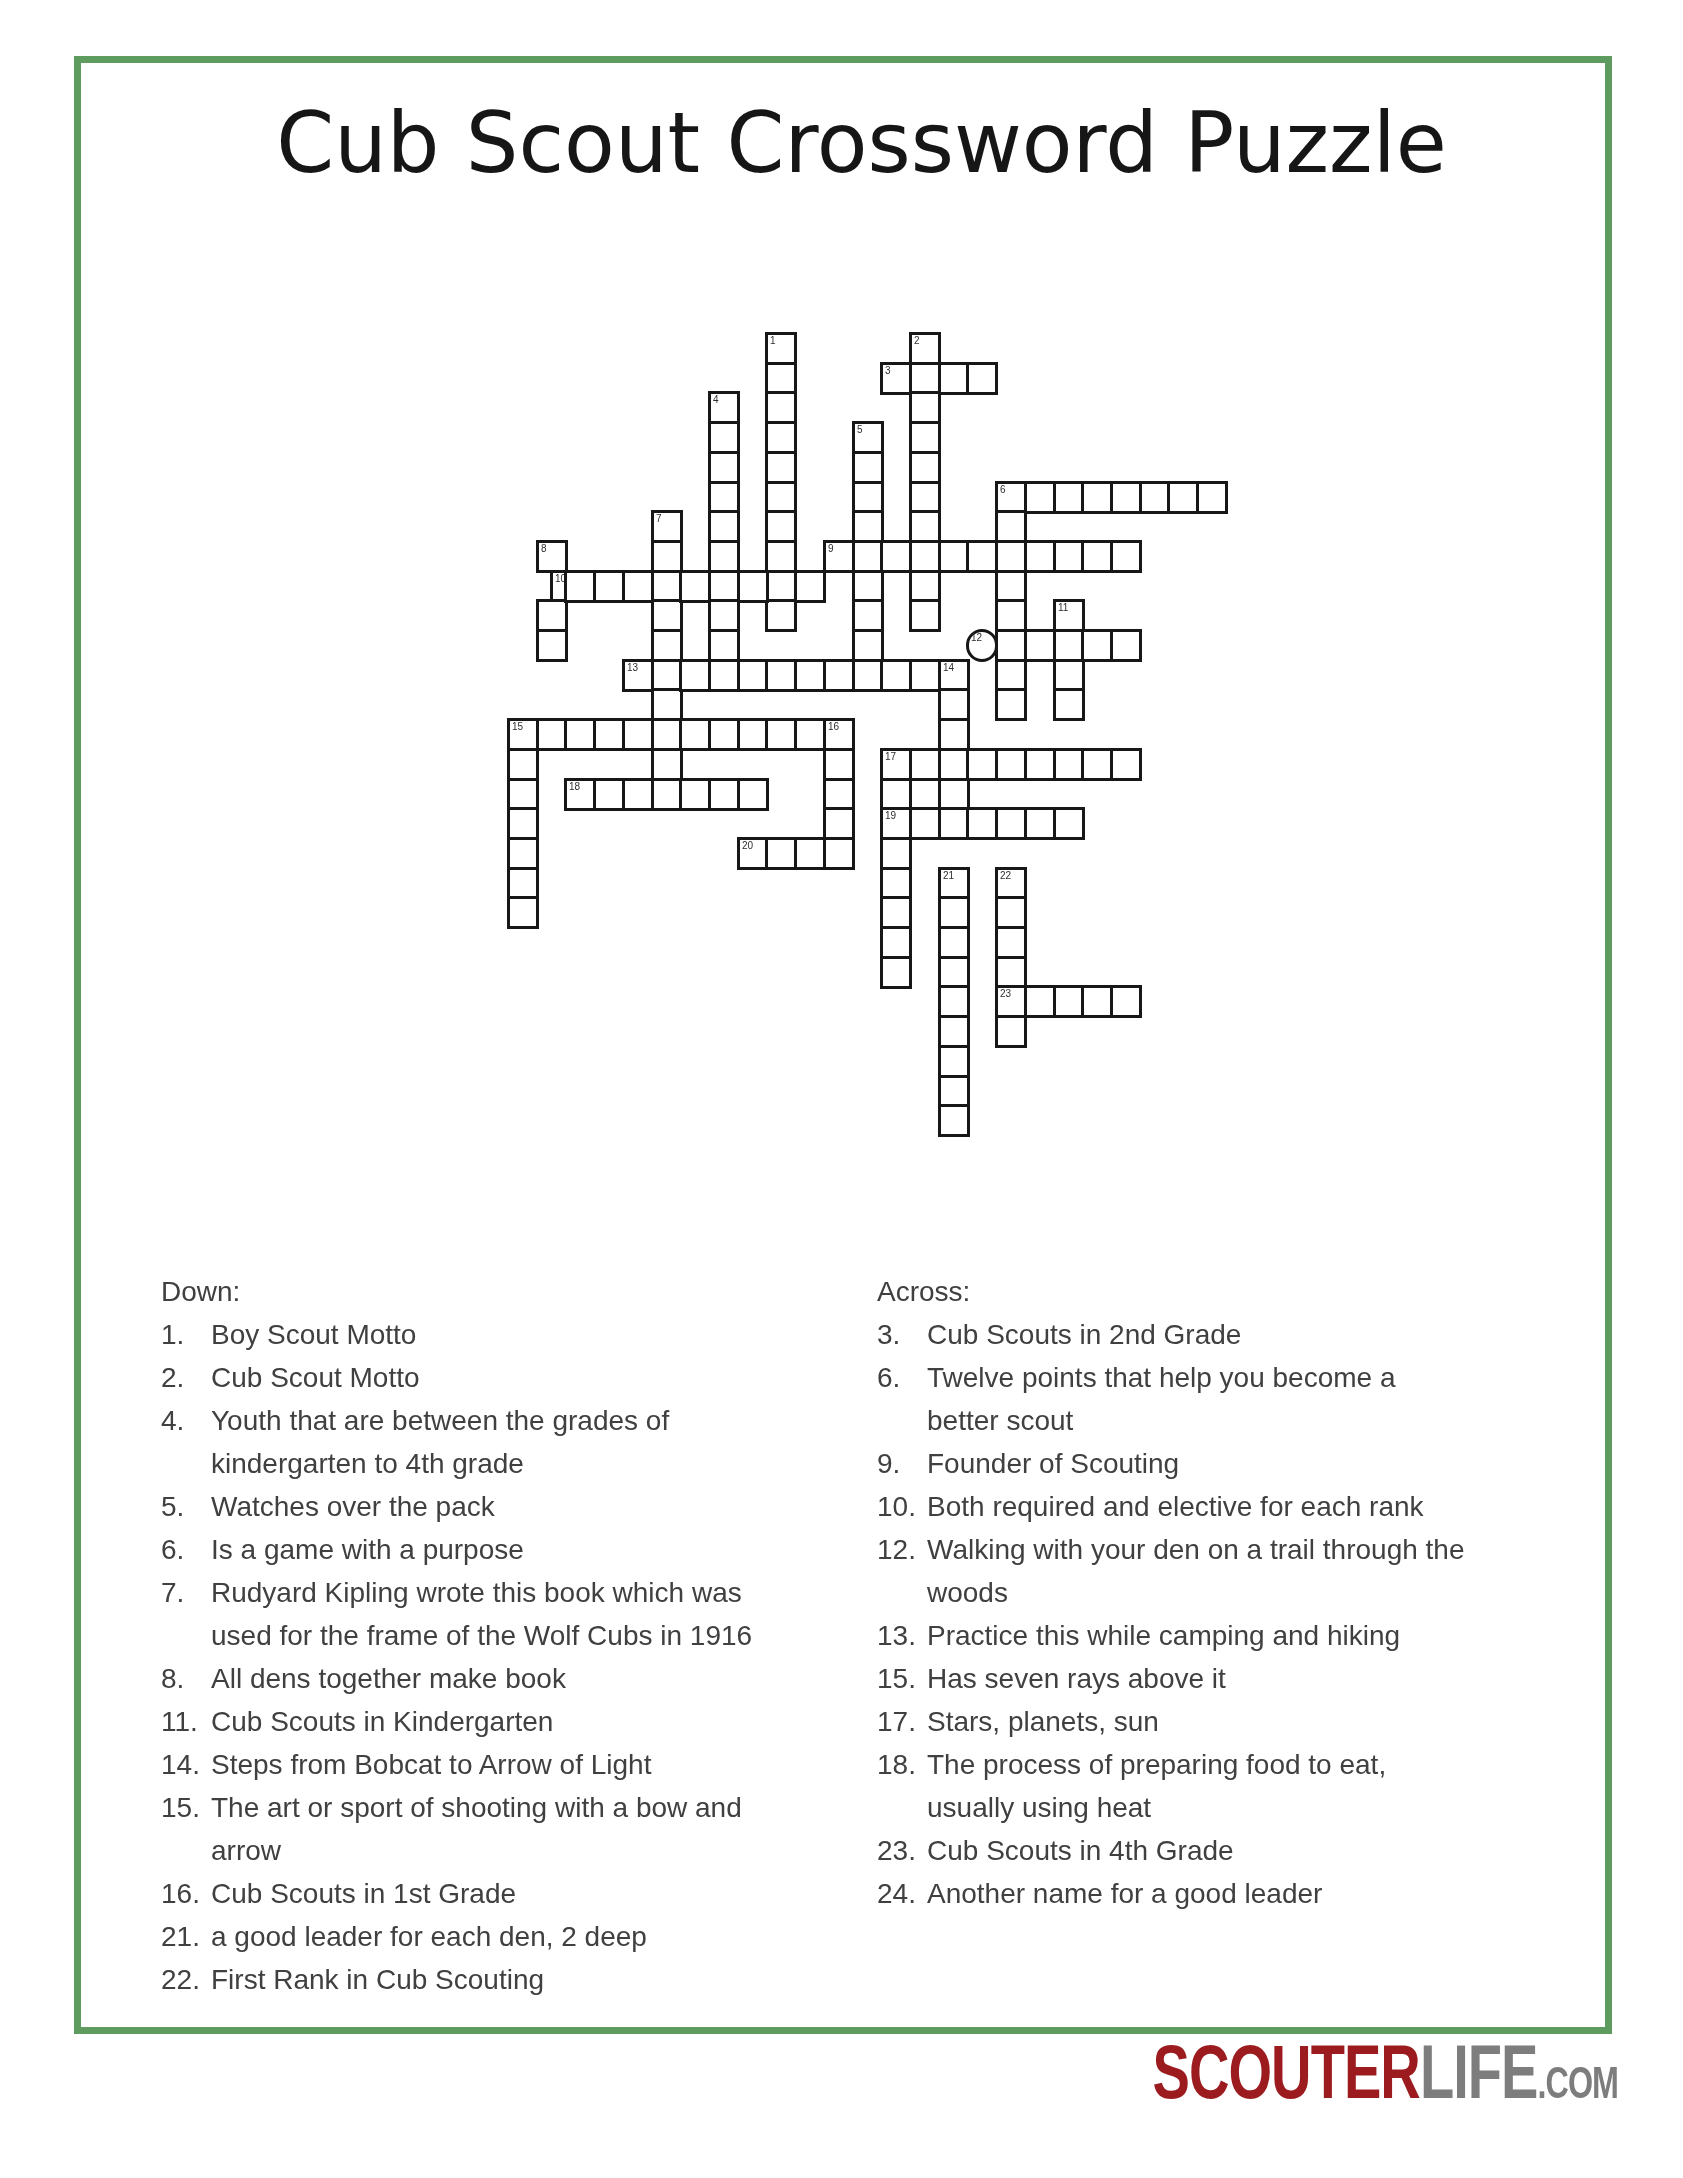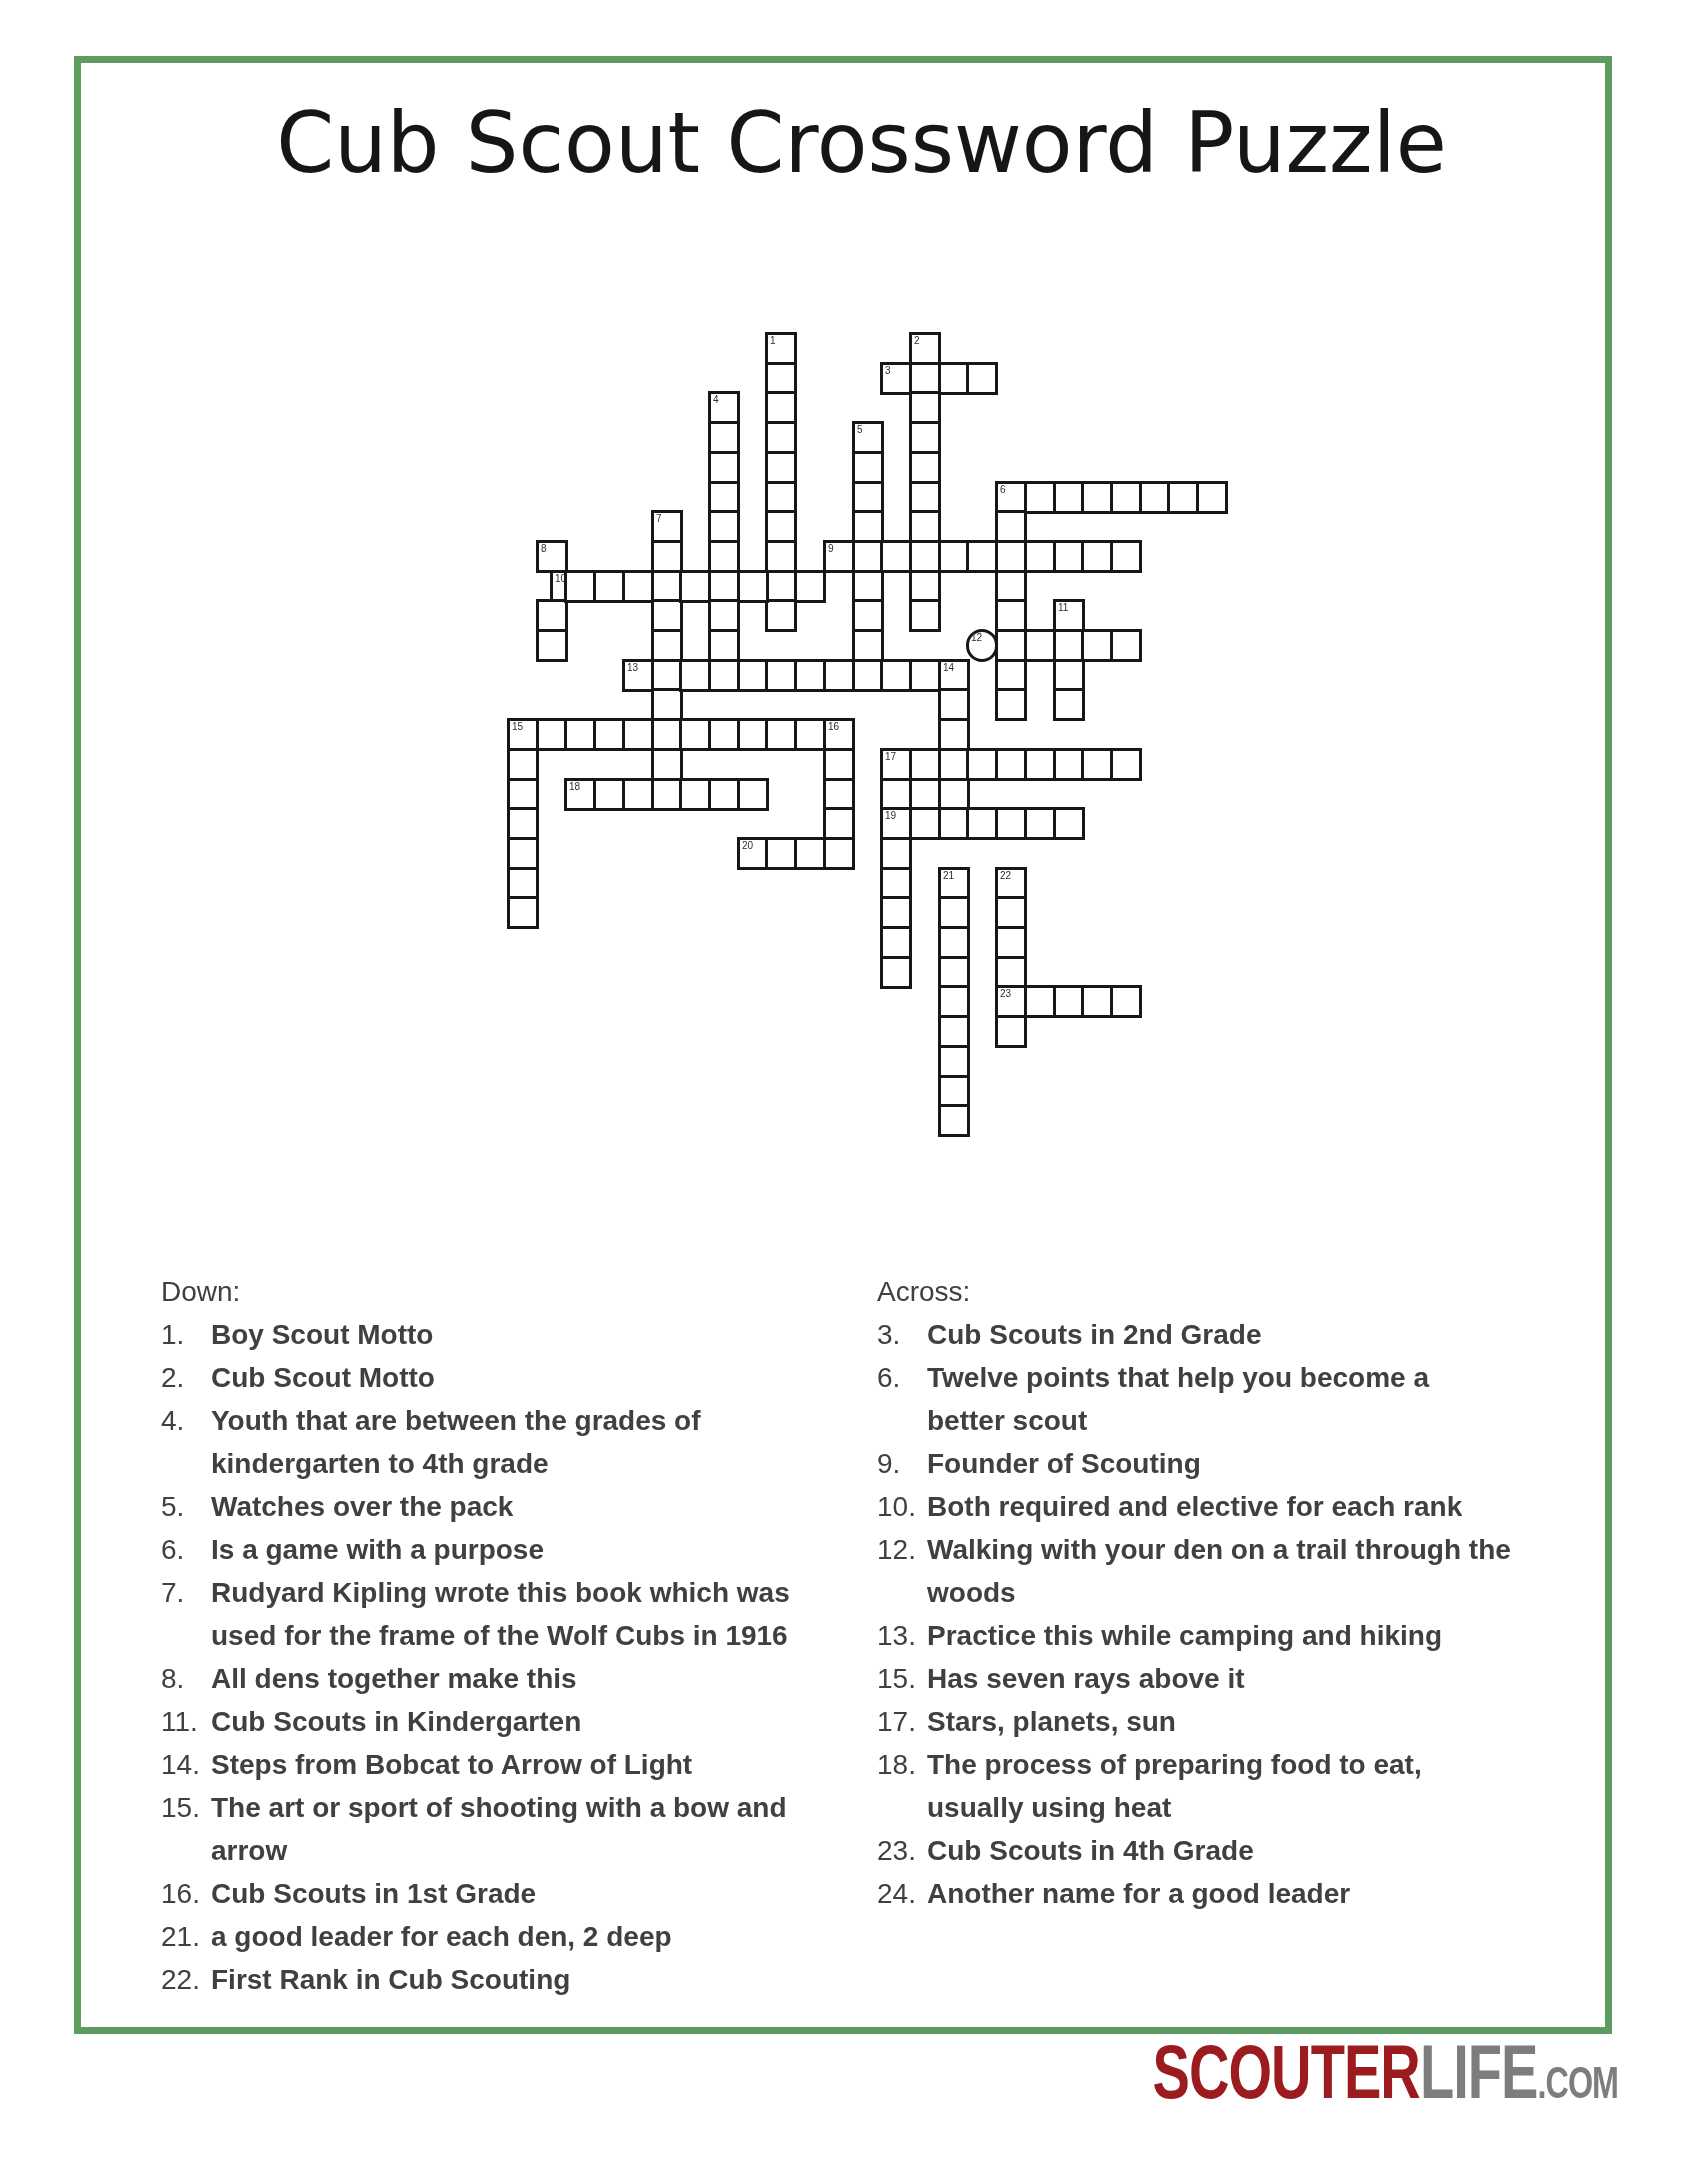--- a/index.html
+++ b/index.html
@@ -16,21 +16,21 @@
         border:3px solid #171717;background:#ffffff;}
   .cellnum{position:absolute;left:2px;top:0px;font-size:10px;line-height:11px;
            color:#2e2e2e;font-family:"Liberation Sans",sans-serif;}
   
   .clues{position:absolute;font-size:28px;color:#404040;}
   #down-clues{left:161px;top:1270px;width:698px;}
   #across-clues{left:877px;top:1270px;width:733px;}
   .clue-heading{line-height:43px;font-weight:400;}
   .clue-item{display:flex;line-height:43px;}
   .clue-number{flex:0 0 50px;}
-  .clue-text{flex:1;white-space:pre-wrap;font-weight:bold;}
+  .clue-text{flex:1;white-space:pre-wrap;}
   
   #brand{position:absolute;right:65px;top:2032px;white-space:nowrap;
          transform:scale(0.95,1.3);transform-origin:100% 20%;
          font-family:"Liberation Sans",sans-serif;font-weight:800;letter-spacing:-1px;}
   #brand .scouter{font-size:59px;color:var(--brand-red,#9b1b1e);}
   #brand .life{font-size:59px;color:var(--brand-gray,#7d7d7d);}
   #brand .dotcom{font-size:34px;color:var(--brand-gray,#7d7d7d);}
 </style>
 </head>
 <body>
@@ -288,21 +288,21 @@
         <span class="clue-number">6.</span>
         <span class="clue-text">Is a game with a purpose</span>
       </div>
       <div class="clue-item">
         <span class="clue-number">7.</span>
         <span class="clue-text">Rudyard Kipling wrote this book which was
 used for the frame of the Wolf Cubs in 1916</span>
       </div>
       <div class="clue-item">
         <span class="clue-number">8.</span>
-        <span class="clue-text">All dens together make this</span>
+        <span class="clue-text">All dens together make book</span>
       </div>
       <div class="clue-item">
         <span class="clue-number">11.</span>
         <span class="clue-text">Cub Scouts in Kindergarten</span>
       </div>
       <div class="clue-item">
         <span class="clue-number">14.</span>
         <span class="clue-text">Steps from Bobcat to Arrow of Light</span>
       </div>
       <div class="clue-item">

